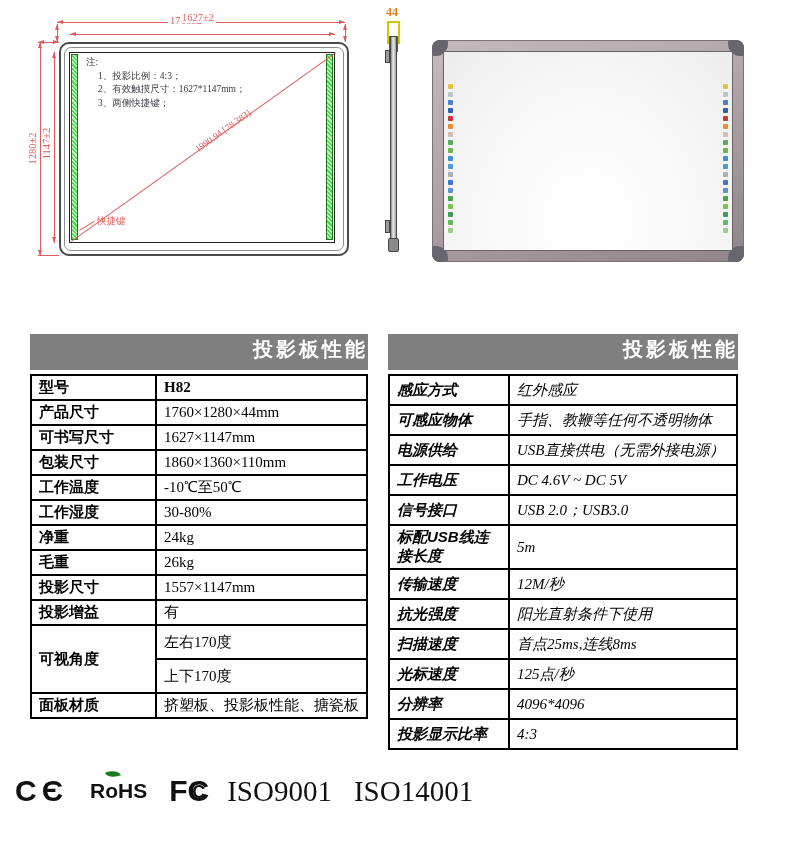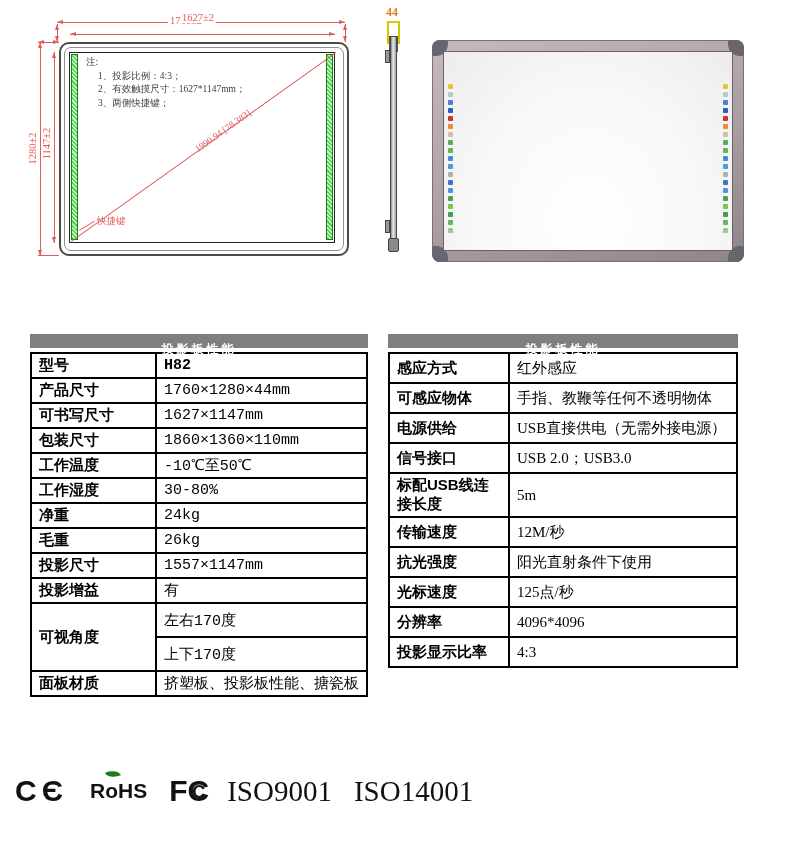--- a/index.html
+++ b/index.html
@@ -67,31 +67,31 @@
     background:radial-gradient(ellipse at 50% 85%, #ffffff 0%, #f8f8f8 55%, #ececec 100%);
     box-shadow:inset 0 0 0 1px #6b6266; }
   .icon-strip { position:absolute; top:32px; width:7px; background:#f4f4f4; padding:1px; }
   .icon-strip.left { left:4px; } .icon-strip.right { right:4px; }
   .mini-icon { width:5px; height:5px; margin-bottom:3px; border-radius:1px; }
 
   
   .spec-col { position:absolute; top:334px; }
   .spec-col.lcol { left:30px; width:338px; }
   .spec-col.rcol { left:388px; width:350px; }
-  .spec-header { height:14px; background:#7f7f7f; color:#fff; font-size:12px; font-weight:bold;
-    text-align:center; line-height:30px; letter-spacing:3px; }
+  .spec-header { height:36px; background:#7f7f7f; color:#fff; font-size:20px; font-weight:bold;
+    text-align:right; line-height:30px; letter-spacing:3px; }
   table.spec { border-collapse:collapse; width:100%; margin-top:4px; }
   table.spec td { border:2px solid #000; padding:2px 7px; vertical-align:middle; }
   td.lbl { font-weight:bold; font-size:15px; width:125px; font-family:"Liberation Sans", sans-serif; }
   .rcol td.lbl { width:120px; }
   td.val { font-size:15px; font-family:"Liberation Serif", serif; }
   td.val.b { font-weight:bold; }
-  .lcol td { height:21px;font-family:Liberation Mono, monospace; }
+  .lcol td { height:21px; }
   .lcol tr.tall td { height:34px; }
-  .rcol td { height:30px; }
+  .rcol td { height:30px;font-style:italic; }
 
   
   .certs { position:absolute; left:15px; top:774px; display:flex; align-items:center; gap:22px; color:#111; }
   .ce-mark { font-size:30px; font-weight:bold; letter-spacing:5px; font-family:"Liberation Sans", sans-serif; }
   .rohs { font-size:21px; font-weight:bold; display:flex; align-items:flex-end; }
   .rohs .o-wrap { position:relative; display:inline-block; }
   .rohs-leaf { position:absolute; left:1px; top:-9px; width:14px; height:8px; background:#1e7a1e;
     border-radius:0 100% 0 100%; transform:rotate(-20deg); }
   .fcc { font-size:30px; font-weight:bold; display:flex; align-items:center; letter-spacing:0; }
   .fcc .c2 { font-size:18px; margin-left:-17px; margin-top:2px; }
@@ -269,34 +269,42 @@
           </tr>
           <tr>
             <td class="lbl" rowspan="1">可感应物体</td>
             <td class="val">手指、教鞭等任何不透明物体</td>
           </tr>
           <tr>
             <td class="lbl" rowspan="1">电源供给</td>
             <td class="val">USB直接供电（无需外接电源）</td>
           </tr>
           <tr>
+            <td class="lbl" rowspan="1">工作电压</td>
+            <td class="val">DC 4.6V ~ DC 5V</td>
+          </tr>
+          <tr>
             <td class="lbl" rowspan="1">信号接口</td>
             <td class="val">USB 2.0；USB3.0</td>
           </tr>
           <tr>
             <td class="lbl" rowspan="1">标配USB线连接长度</td>
             <td class="val">5m</td>
           </tr>
           <tr>
             <td class="lbl" rowspan="1">传输速度</td>
             <td class="val">12M/秒</td>
           </tr>
           <tr>
             <td class="lbl" rowspan="1">抗光强度</td>
             <td class="val">阳光直射条件下使用</td>
+          </tr>
+          <tr>
+            <td class="lbl" rowspan="1">扫描速度</td>
+            <td class="val">首点25ms,连线8ms</td>
           </tr>
           <tr>
             <td class="lbl" rowspan="1">光标速度</td>
             <td class="val">125点/秒</td>
           </tr>
           <tr>
             <td class="lbl" rowspan="1">分辨率</td>
             <td class="val">4096*4096</td>
           </tr>
           <tr>

